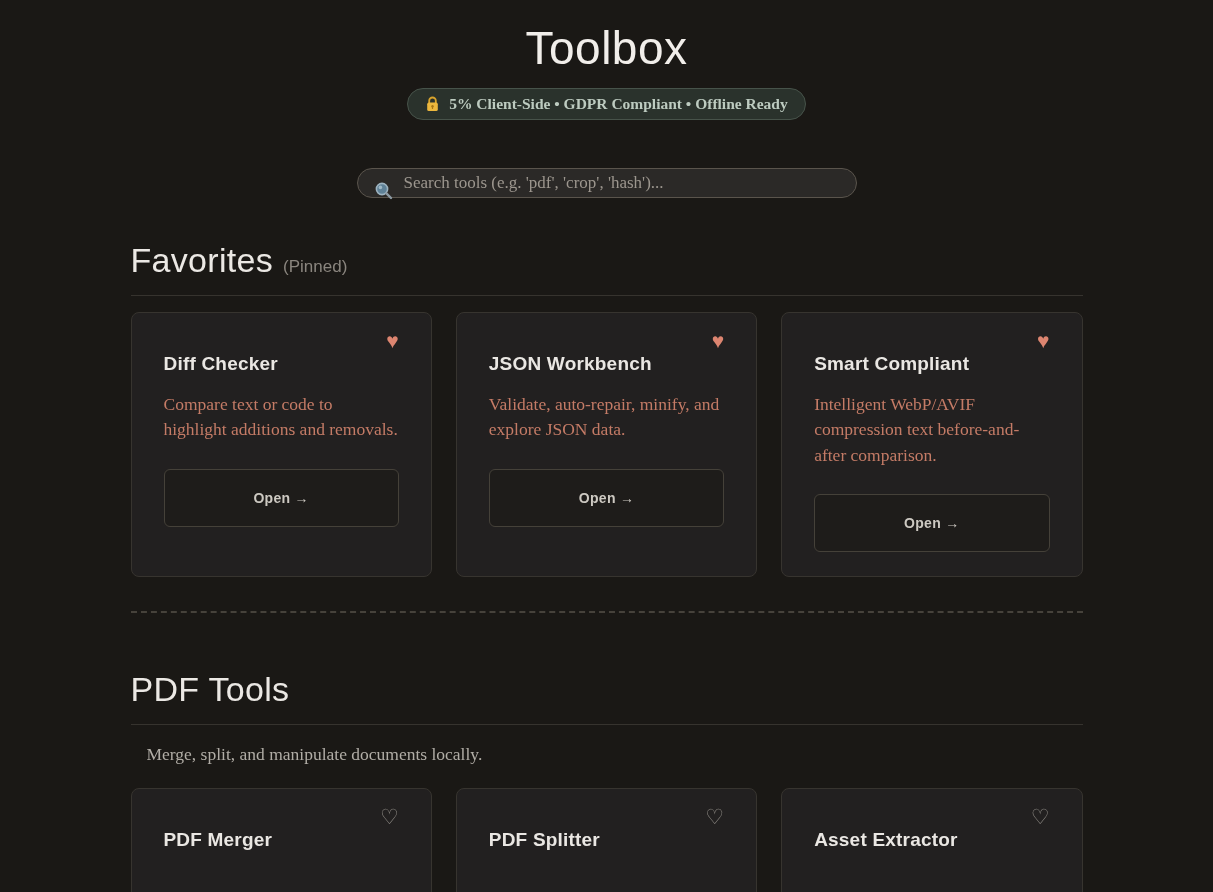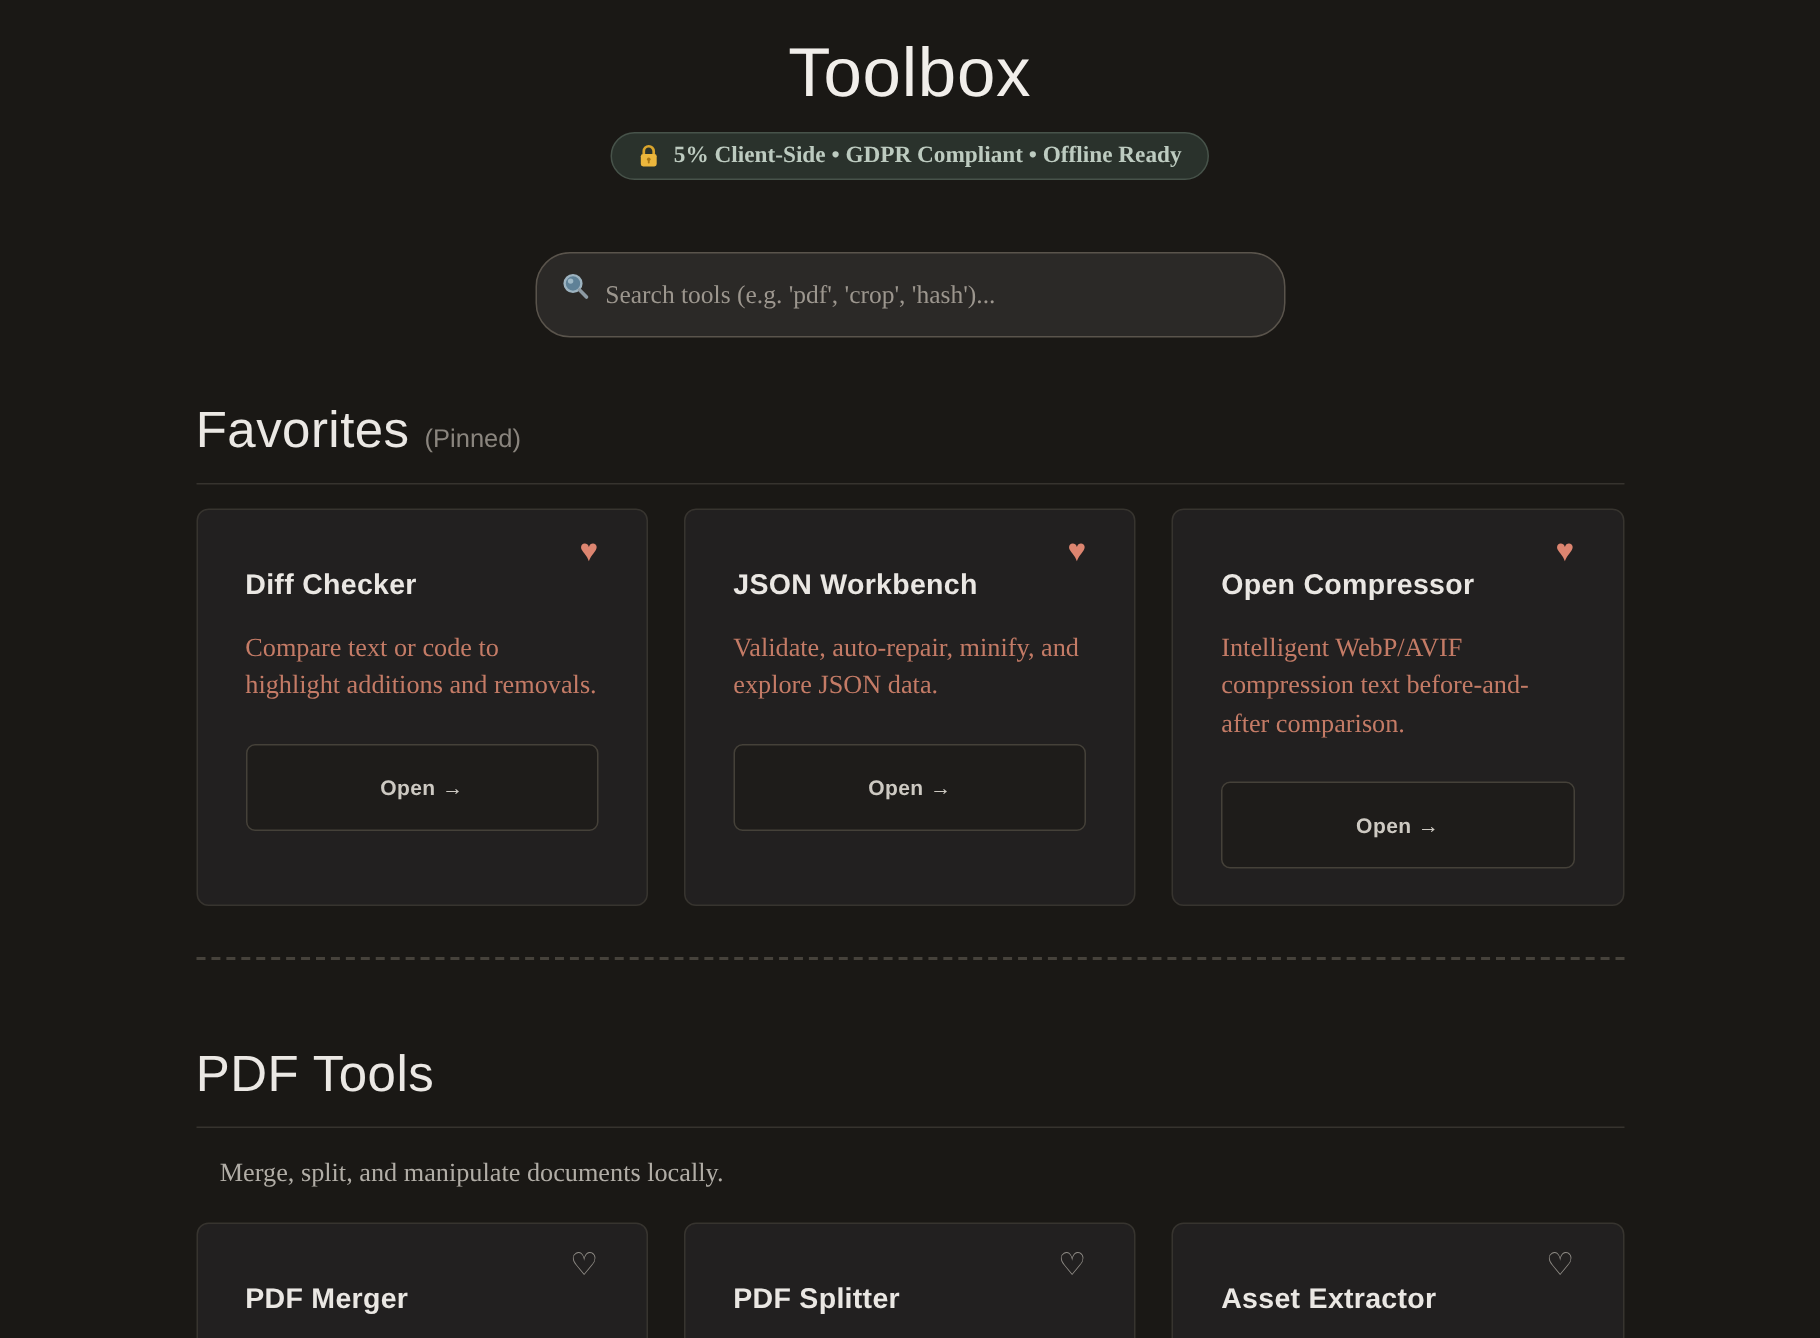--- a/index.html
+++ b/index.html
@@ -28,21 +28,21 @@
     margin-top: 17px; height: 32px; padding: 0 17px;
     border-radius: 999px;
     background: #2a322c; border: 1px solid #47534a;
     font-family: "Liberation Serif", serif;
     font-weight: 600; font-size: 15.5px; color: #bdcbc0;
   }
   .badge .lock { display: inline-flex; }
 
   .search-wrap { position: relative; width: 500px; margin: 48px auto 0; }
   .search-input {
-    width: 100%; height: 57px;
+    width: 100%; height: 30px;
     border-radius: 23px;
     background: #2b2927; border: 1px solid #5a544c;
     padding: 0 20px 0 46px;
     font-family: "Liberation Serif", serif; font-size: 17px;
     color: #e7e3dd; outline: none;
   }
   .search-input::placeholder { color: #9c968e; }
   .search-icon { position: absolute; left: 17px; top: 13px; pointer-events: none; }
 
   
@@ -153,21 +153,21 @@
 
       <div class="card">
         <div class="card-heart heart-filled">♥</div>
         <h3 class="card-title">JSON Workbench</h3>
         <p class="card-desc">Validate, auto-repair, minify, and explore JSON data.</p>
         <button class="card-btn">Open →</button>
       </div>
 
       <div class="card">
         <div class="card-heart heart-filled">♥</div>
-        <h3 class="card-title">Open Compressor</h3>
+        <h3 class="card-title">Smart Compliant</h3>
         <p class="card-desc">Intelligent WebP/AVIF compression text before-and-after comparison.</p>
         <button class="card-btn">Open →</button>
       </div>
 
     </div>
   </section>
 
   <hr class="dashed-divider">
 
   <section class="section-pdf">

